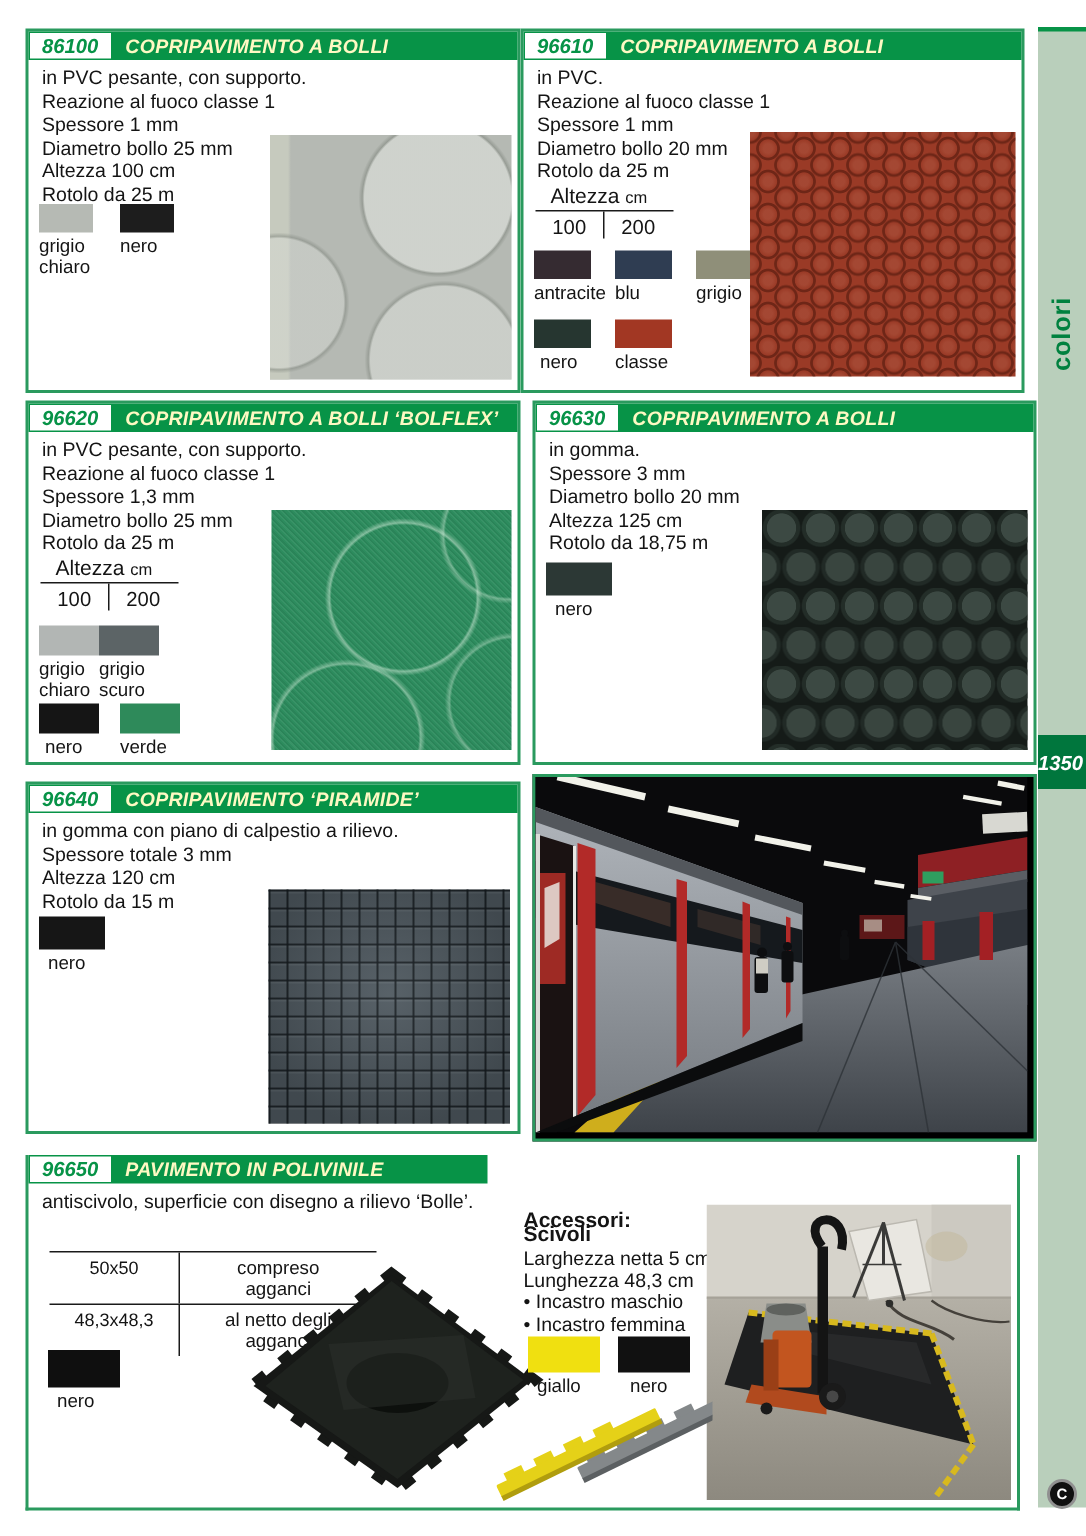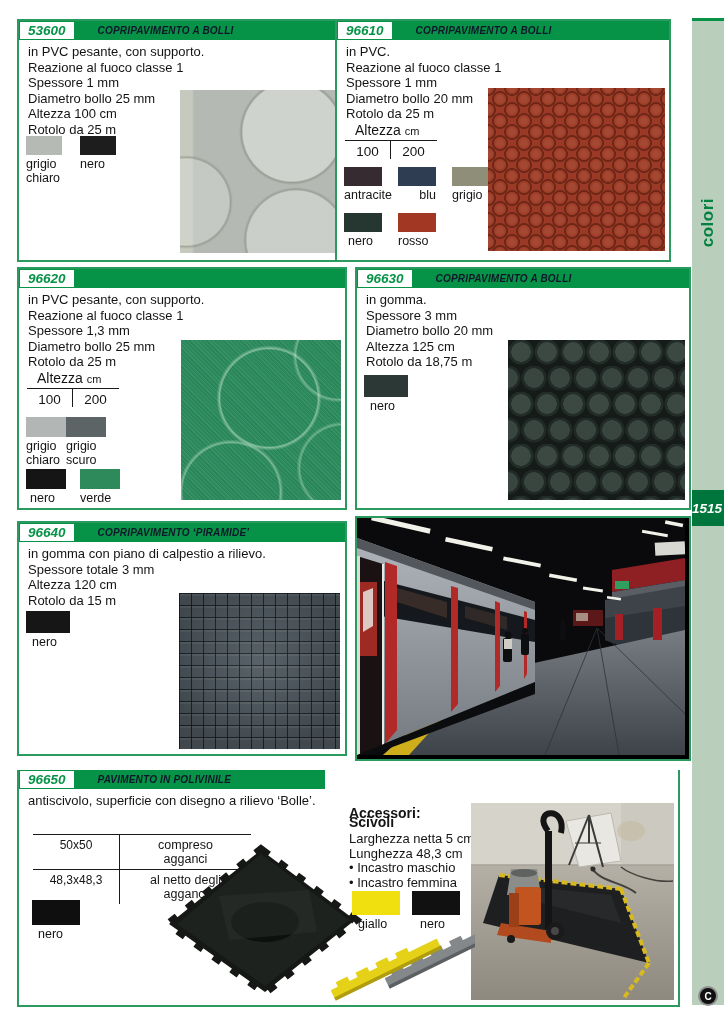--- a/index.html
+++ b/index.html
@@ -3,21 +3,21 @@
 <meta charset="utf-8">
 <style>
   html,body{margin:0;padding:0;background:#fff}
   .page{position:relative;width:724px;height:1024px;background:#fff;overflow:hidden;
         font-family:"Liberation Sans",sans-serif;color:#141414}
   .panel{position:absolute;background:#fff;border:2px solid var(--border,#2a9a5e)}
   .phead{position:absolute;left:0;top:0;right:0;height:19px;background:var(--green,#079347);
          display:flex;align-items:center;overflow:hidden}
   .pcode{background:#fff;color:var(--green,#079347);font-weight:bold;font-style:italic;
          font-size:13.5px;height:17px;display:flex;align-items:center;padding:0 8px;margin-left:1px}
-  .ptitle{color:#0f172a;font-weight:bold;font-style:italic;font-size:10px;margin-left:24px;
+  .ptitle{color:#fef9c3;font-weight:bold;font-style:italic;font-size:13px;margin-left:10px;
           letter-spacing:.2px;white-space:nowrap}
   .plines{position:absolute;left:9px;top:23px;font-size:13px;line-height:15.5px}
   .plines div{white-space:nowrap}
   .sw{position:absolute;width:58px}
   .chip{display:block}
   .sl{font-size:12.5px;line-height:13.5px;margin-top:3px}
   .alt{position:absolute;width:92px}
   .alt .hd{font-size:14px;padding-left:10px;white-space:nowrap}
   .alt .hd .unit{font-size:11px}
   .alt .rule{border-top:1.5px solid #1a1a1a;margin-top:2px}
@@ -79,21 +79,21 @@
   .acc-head{position:absolute;font-weight:bold;font-size:14px}
   .acc-lines{position:absolute;font-size:13px;line-height:14.5px}
 </style>
 </head>
 <body>
 
 <div class="page">
 
   <div class="panel" style="left:17px;top:19px;width:326px;height:239px">
     <div class="phead">
-      <span class="pcode">53600</span>
+      <span class="pcode">86100</span>
       <span class="ptitle">COPRIPAVIMENTO A BOLLI</span>
     </div>
     <div class="plines">
       <div>in PVC pesante, con supporto.</div>
       <div>Reazione al fuoco classe 1</div>
       <div>Spessore 1 mm</div>
       <div>Diametro bollo 25 mm</div>
       <div>Altezza 100 cm</div>
       <div>Rotolo da 25 m</div>
     </div>
@@ -101,21 +101,21 @@
       <span class="chip" style="width: 36px; height: 19px; background: rgb(182, 186, 180);"></span>
       <div class="sl">grigio chiaro</div>
     </div>
     <div class="sw" style="left:61px;top:115px">
       <span class="chip" style="width: 36px; height: 19px; background: rgb(29, 29, 29);"></span>
       <div class="sl">nero</div>
     </div>
     <div class="pimg img-96600" style="left:161px;top:69px;width:161px;height:163px"></div>
   </div>
 
-  <div class="panel" style="left:335px;top:19px;width:332px;height:239px">
+  <div class="panel" style="left:347px;top:19px;width:332px;height:239px">
     <div class="phead">
       <span class="pcode">96610</span>
       <span class="ptitle">COPRIPAVIMENTO A BOLLI</span>
     </div>
     <div class="plines">
       <div>in PVC.</div>
       <div>Reazione al fuoco classe 1</div>
       <div>Spessore 1 mm</div>
       <div>Diametro bollo 20 mm</div>
       <div>Rotolo da 25 m</div>
@@ -127,40 +127,41 @@
         <span>100</span>
         <span>200</span>
       </div>
     </div>
     <div class="sw" style="left:7px;top:146px">
       <span class="chip" style="width: 38px; height: 19px; background: rgb(53, 43, 49);"></span>
       <div class="sl">antracite</div>
     </div>
     <div class="sw" style="left:61px;top:146px">
       <span class="chip" style="width: 38px; height: 19px; background: rgb(47, 61, 82);"></span>
-      <div class="sl" style="text-align:right;width:38px">blu</div>
+      <div class="sl" style="text-align:left;width:38px">blu</div>
     </div>
     <div class="sw" style="left:115px;top:146px">
       <span class="chip" style="width: 38px; height: 19px; background: rgb(143, 143, 121);"></span>
       <div class="sl">grigio</div>
     </div>
     <div class="sw" style="left:7px;top:192px">
       <span class="chip" style="width: 38px; height: 19px; background: rgb(38, 54, 48);"></span>
       <div class="sl" style="padding-left:4px">nero</div>
     </div>
     <div class="sw" style="left:61px;top:192px">
       <span class="chip" style="width: 38px; height: 19px; background: rgb(162, 55, 35);"></span>
-      <div class="sl">rosso</div>
+      <div class="sl">classe</div>
     </div>
     <div class="pimg img-96610" style="left:151px;top:67px;width:177px;height:163px"></div>
   </div>
 
   <div class="panel" style="left:17px;top:267px;width:326px;height:239px">
     <div class="phead">
       <span class="pcode">96620</span>
+      <span class="ptitle">COPRIPAVIMENTO A BOLLI ‘BOLFLEX’</span>
     </div>
     <div class="plines">
       <div>in PVC pesante, con supporto.</div>
       <div>Reazione al fuoco classe 1</div>
       <div>Spessore 1,3 mm</div>
       <div>Diametro bollo 25 mm</div>
       <div>Rotolo da 25 m</div>
     </div>
     <div class="alt" style="left:8px;top:101px">
       <div class="hd"><span>Altezza</span> <span class="unit">cm</span></div>
@@ -402,20 +403,20 @@
         <circle cx="84" cy="128" r="4" fill="#474747"></circle>
       <circle cx="40" cy="136" r="4" fill="#1a1a1a"></circle>
     </svg>
   </div>
 
   <div class="strip">
     <div class="vlabel">
       <span>colori</span>
     </div>
     <div class="pagebox">
-      <span>1515</span>
+      <span>1350</span>
     </div>
     <div class="logo">
       <span>C</span>
     </div>
   </div>
 
 </div>
 
 </body></html>

